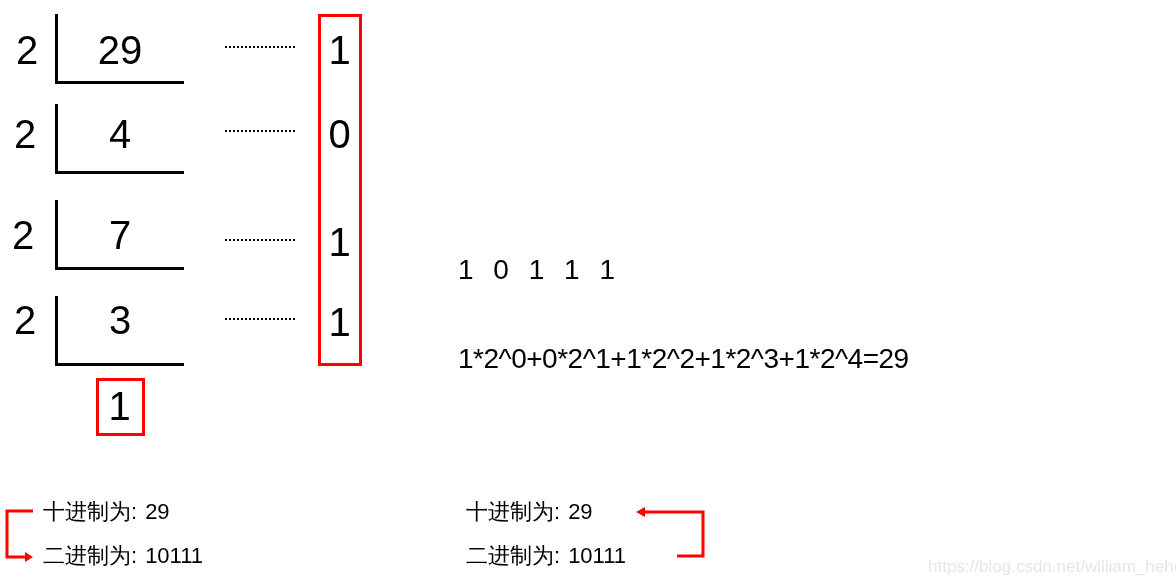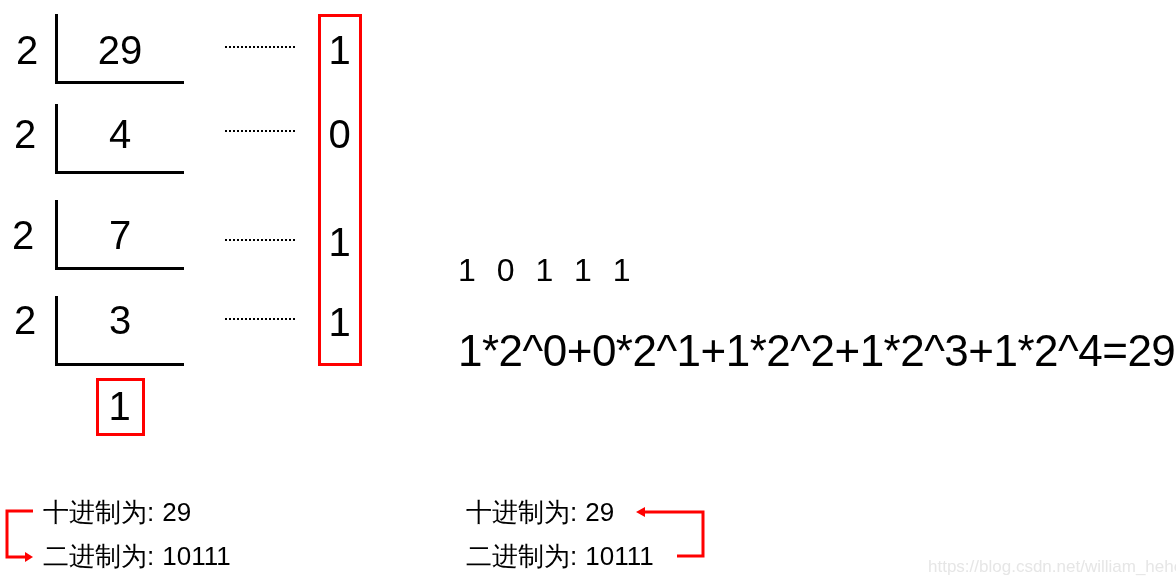--- a/index.html
+++ b/index.html
@@ -5,23 +5,23 @@
   html, body { margin: 0; padding: 0; background: #ffffff; }
   body { width: 1176px; height: 585px; position: relative; overflow: hidden;
          font-family: "Liberation Sans", "DejaVu Sans", sans-serif; color: #000; }
   .abs { position: absolute; }
   .divisor { font-size: 40px; line-height: 40px; width: 30px; text-align: center; }
   .dividend { font-size: 40px; line-height: 40px; width: 128px; text-align: center; }
   .bracket { border-left: 3px solid #000; border-bottom: 3px solid #000; width: 126px; height: 67px; }
   .dots { border-top: 2px dotted #000; width: 70px; height: 0; }
   .remainder { font-size: 40px; line-height: 40px; width: 43px; text-align: center; }
   .redbox { border: 3px solid #ff0000; box-sizing: border-box; }
-  .big-bin { font-size: 32px; line-height: 40px; letter-spacing: 6px; }
-  .formula { font-size: 44px; line-height: 40px; white-space: nowrap; letter-spacing: -0.5px; }
-  .label { font-size: 26px; line-height: 28px; white-space: nowrap; }
+  .big-bin { font-size: 28px; line-height: 40px; letter-spacing: 6px; }
+  .formula { font-size: 28px; line-height: 40px; white-space: nowrap; letter-spacing: -0.5px; margin-top: 8px; }
+  .label { font-size: 22px; line-height: 28px; white-space: nowrap; }
   .label .val { margin-left: 8px; }
   .watermark { font-size: 17px; color: #e6e6e6; white-space: nowrap; }
 </style>
 </head>
 <body>
 
 <div class="abs divisor" style="left:12px; top:30px;">2</div>
 <div class="abs bracket" style="left:55px; top:14px;"></div>
 <div class="abs dividend" style="left:56px; top:30px;">29</div>
 <div class="abs dots" style="left:225px; top:46px;"></div>

